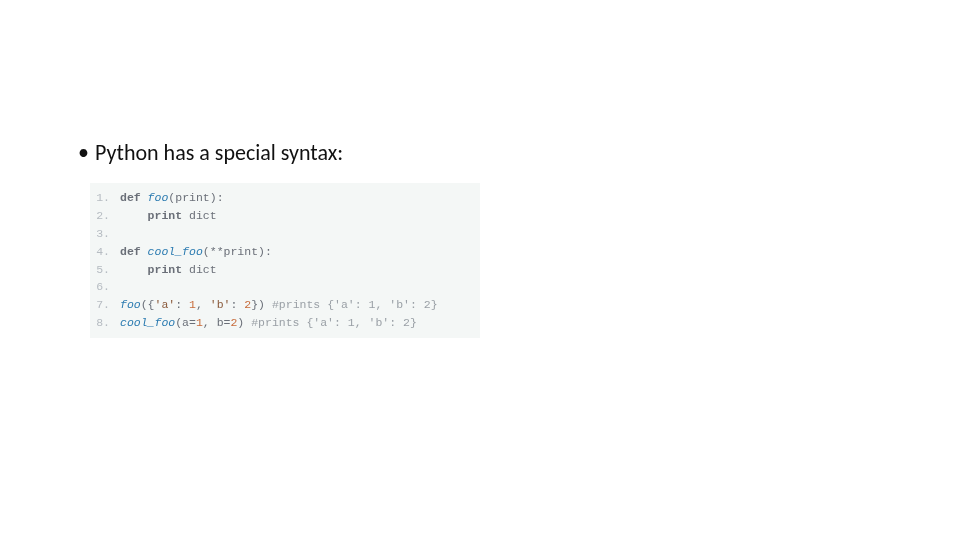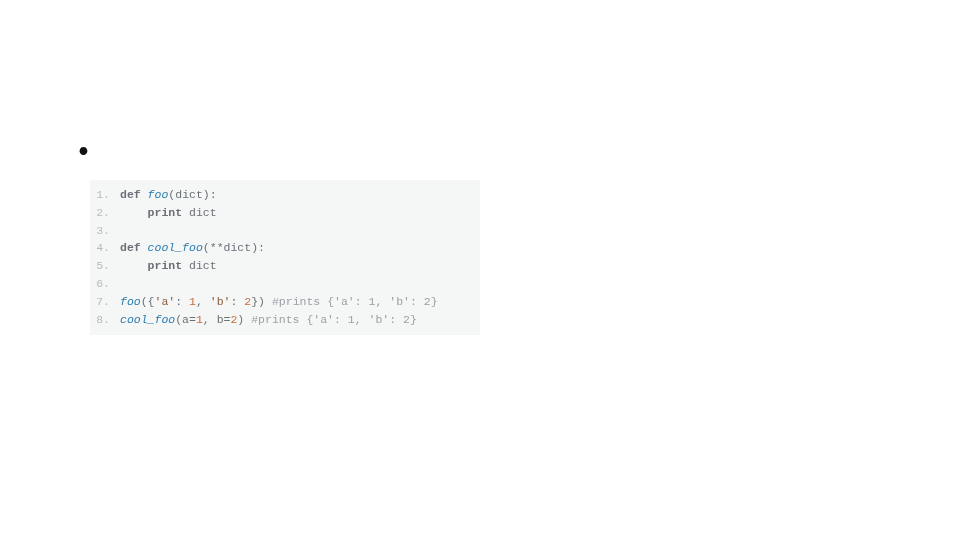--- a/index.html
+++ b/index.html
@@ -61,37 +61,38 @@
   .num { color: #c76b3a; }
   .str { color: #8a5a3b; }
   .cmt { color: #9aa0a6; margin-top: 44px; }
 </style>
 </head>
 <body>
 
 <div class="slide">
   <div class="bullet-row">
     <span class="bullet">•</span>
+    <span class="bullet-text">Python has a special syntax:</span>
   </div>
   <div class="code-block" id="codeblock">
       <div class="code-line">
         <span class="lineno">1.</span>
-        <span class="code-text"><span class="kw">def </span><span class="fn">foo</span><span>(dict):</span></span>
+        <span class="code-text"><span class="kw">def </span><span class="fn">foo</span><span>(print):</span></span>
       </div>
       <div class="code-line">
         <span class="lineno">2.</span>
         <span class="code-text"><span>    </span><span class="kw">print</span><span> dict</span></span>
       </div>
       <div class="code-line">
         <span class="lineno">3.</span>
         <span class="code-text"><span></span></span>
       </div>
       <div class="code-line">
         <span class="lineno">4.</span>
-        <span class="code-text"><span class="kw">def </span><span class="fn">cool_foo</span><span>(**dict):</span></span>
+        <span class="code-text"><span class="kw">def </span><span class="fn">cool_foo</span><span>(**print):</span></span>
       </div>
       <div class="code-line">
         <span class="lineno">5.</span>
         <span class="code-text"><span>    </span><span class="kw">print</span><span> dict</span></span>
       </div>
       <div class="code-line">
         <span class="lineno">6.</span>
         <span class="code-text"><span></span></span>
       </div>
       <div class="code-line">

